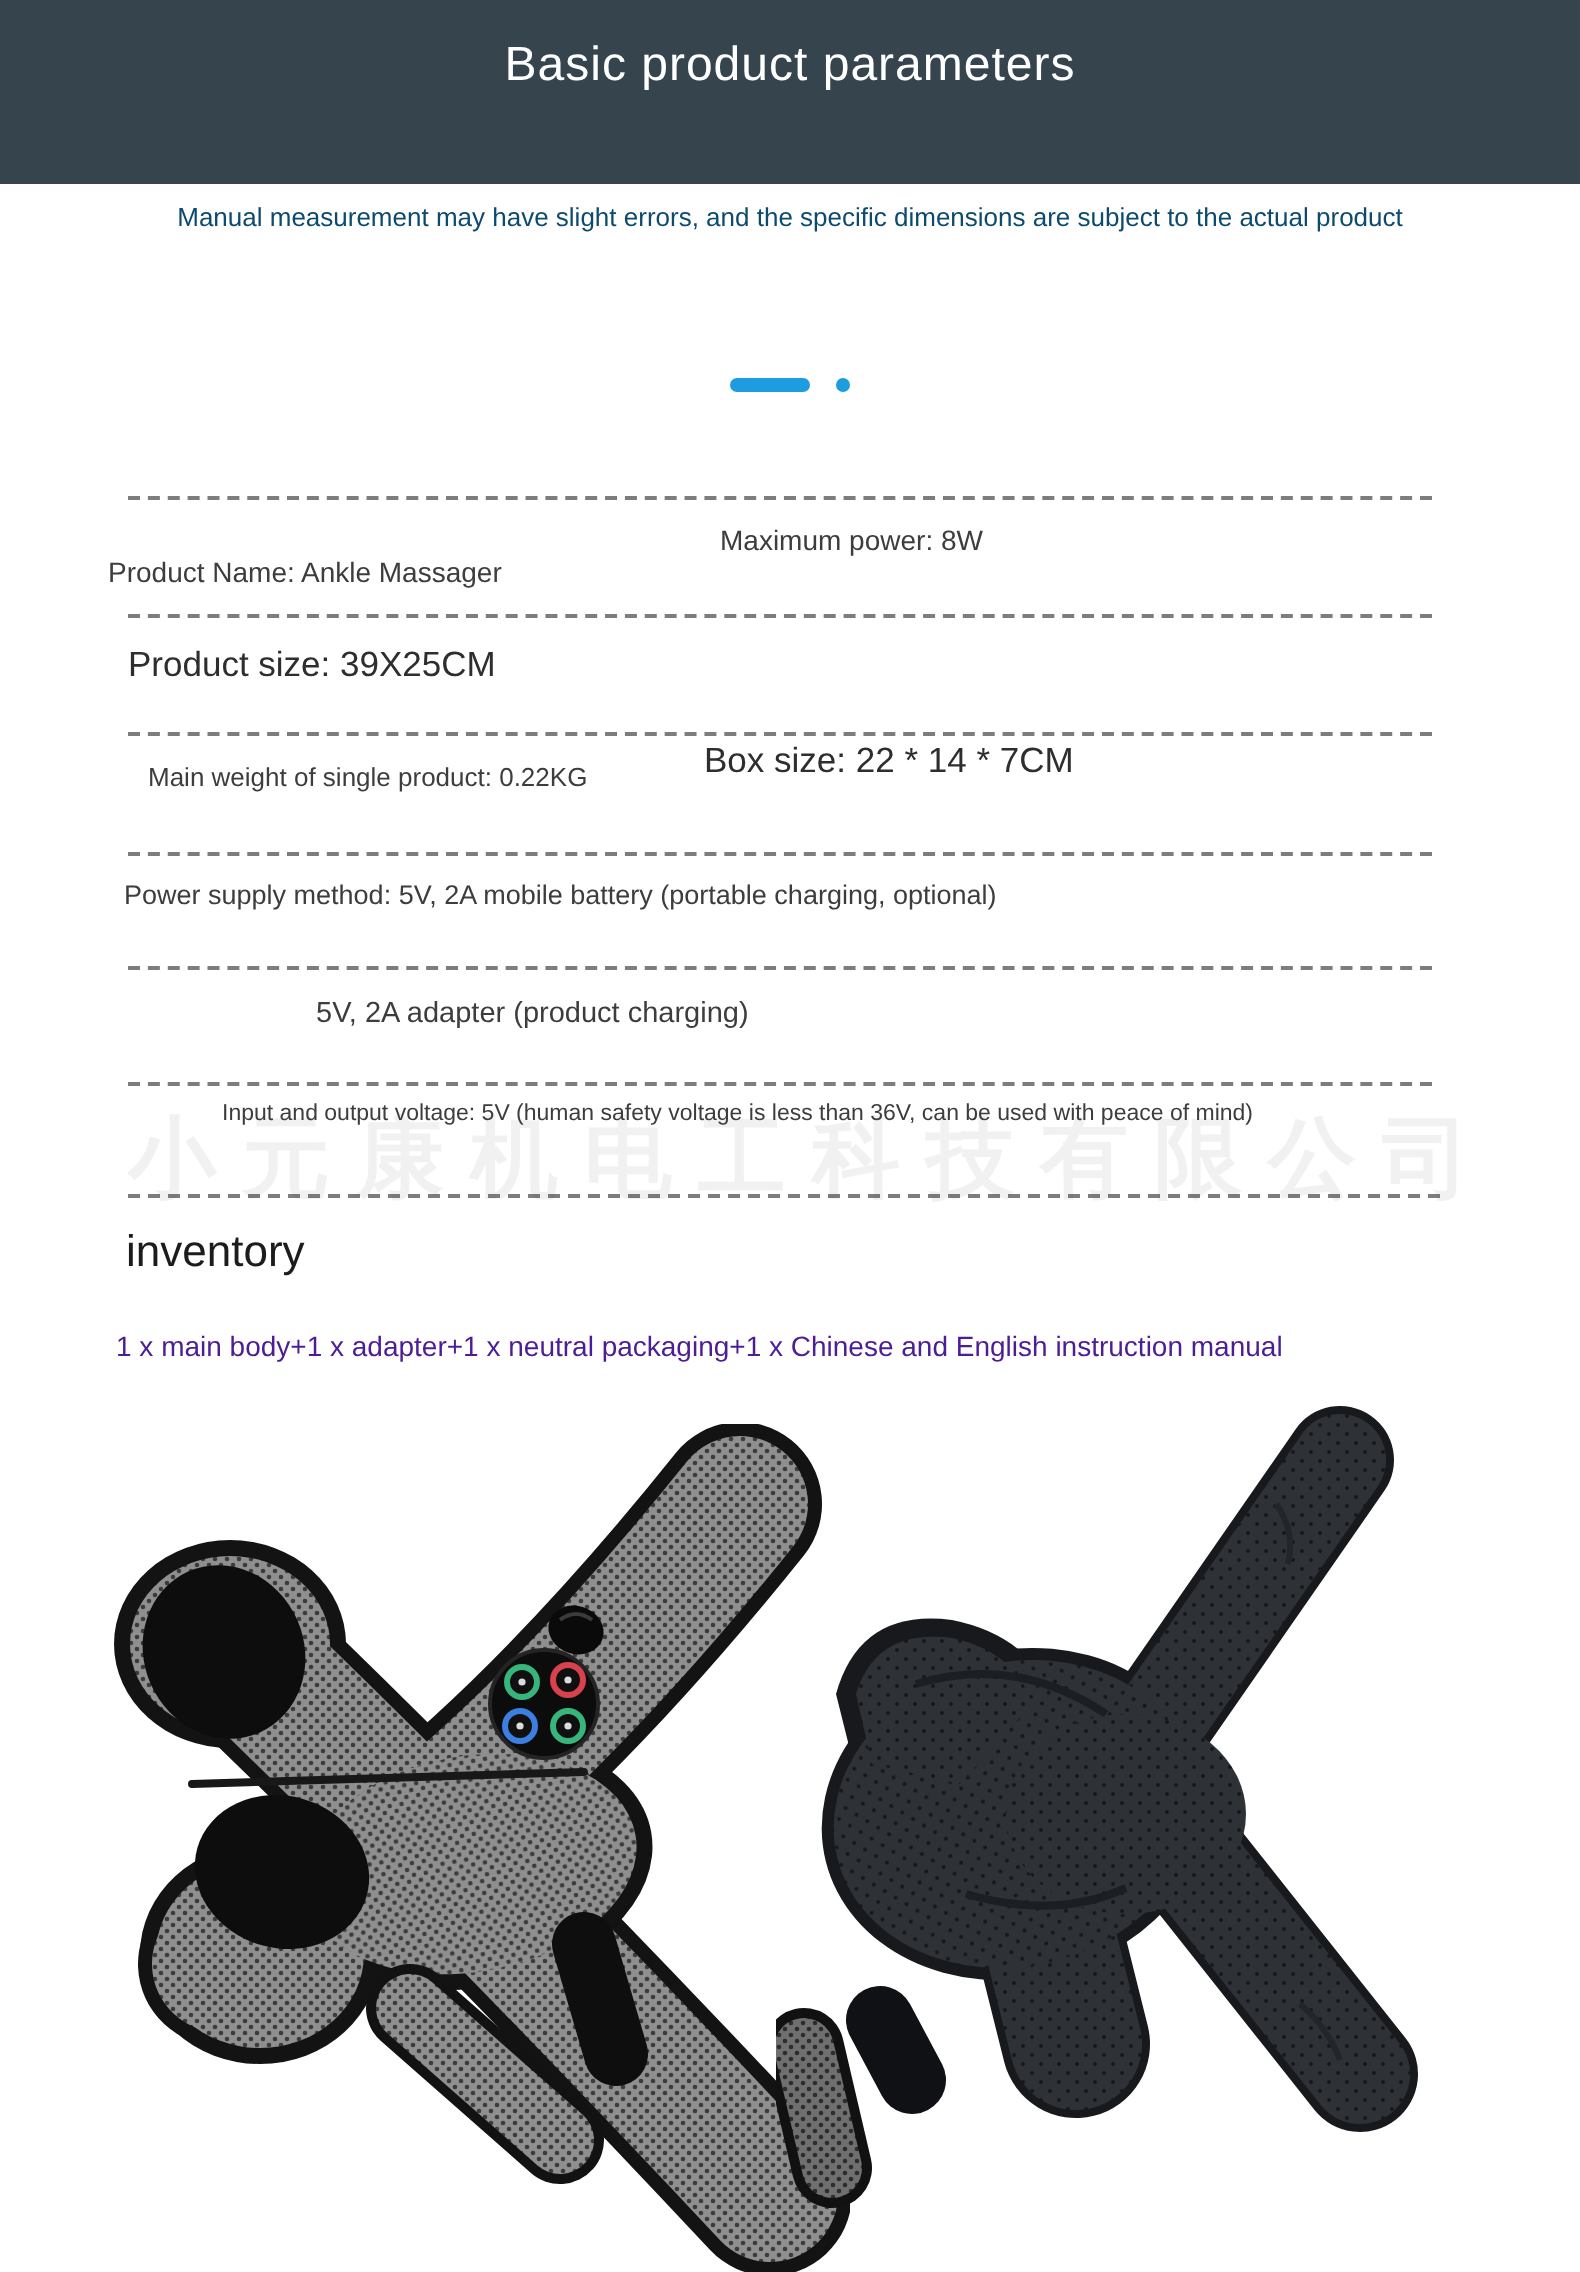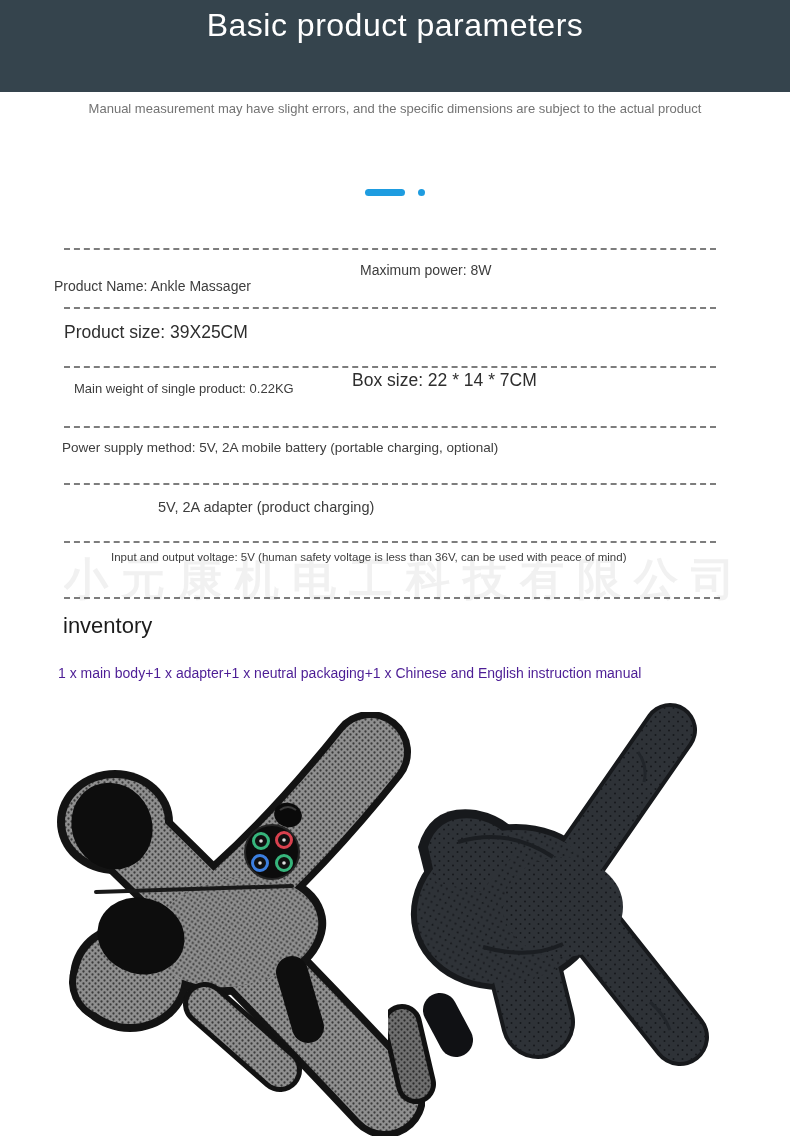--- a/index.html
+++ b/index.html
@@ -6,27 +6,27 @@
   .page {
     position:relative; width:790px; height:1136px; background:#fff;
     font-family:"Liberation Sans", sans-serif; overflow:hidden;
   }
   
   .hdr {
     position:absolute; left:0; top:0; width:790px; height:92px;
     display:flex; justify-content:center; align-items:flex-start;
   }
   .hdr h1 {
-    margin:0; padding-top:7px; font-size:32px; font-weight:400;
+    margin:12px; padding-top:7px; font-size:24px; font-weight:400;
     color:#fff; letter-spacing:0.5px;
   }
   
   .notice {
     position:absolute; left:0; top:101px; width:790px; margin:0;
-    text-align:center; font-size:13px; color:#737373;
+    text-align:center; font-size:13px; color:#0c4a6e;
   }
   
   .deco { position:absolute; left:0; top:188px; width:790px; height:8px;
           display:flex; justify-content:center; align-items:center; gap:13px; }
   .deco-dash { width:40px; height:7px; border-radius:4px; }
   .deco-dot  { width:7px;  height:7px; border-radius:50%; }
   
   .dashline {
     position:absolute; left:64px; width:652px; height:0; margin:0; border:0;
     border-top:2px dashed #7d7d7d;

